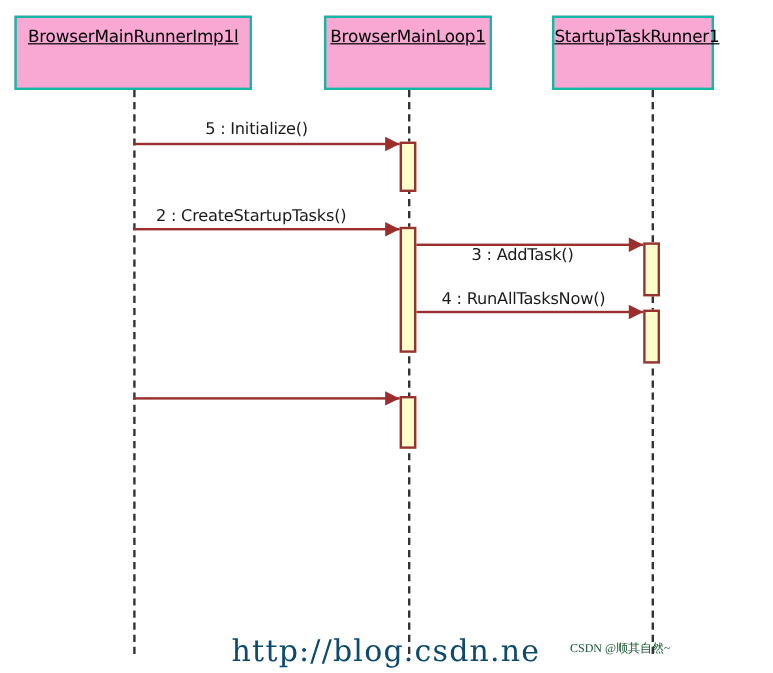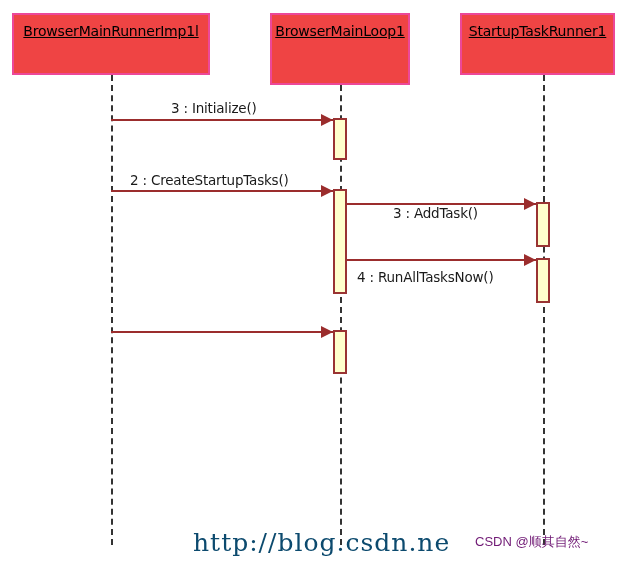--- a/index.html
+++ b/index.html
@@ -15,22 +15,22 @@
     width: 644px;
     height: 561px;
     background: #ffffff;
     overflow: hidden;
   }
 
   
   .participant-box {
     position: absolute;
     box-sizing: border-box;
-    background: #ef4444;
-    border: 2px solid #ec4899;
+    background: #f9a8d4;
+    border: 2px solid #14b8a6;
   }
   .participant-label {
     position: absolute;
     left: 0;
     right: 0;
     top: 8px;
     text-align: center;
     font-size: 14px;
     color: #000000;
     text-decoration: underline;
@@ -81,67 +81,67 @@
     position: absolute;
     font-family: "DejaVu Serif", serif;
     font-size: 25px;
     color: #0c4a6e;
     white-space: nowrap;
     letter-spacing: 1px;
     pointer-events: none;
   }
   .watermark-csdn {
     position: absolute;
-    font-family: Liberation Sans, sans-serif;
-    font-size: 13px;
-    color: #701a75;
+    font-family: Liberation Serif, serif;
+    font-size: 10px;
+    color: #14532d;
     white-space: nowrap;
     pointer-events: none;
   }
 </style>
 </head>
 <body>
 
 <div id="diagram-canvas">
 
   <div class="lifeline" id="ll-0" style="left: 111px; top: 75px; height: 470px;"></div>
   <div class="lifeline" id="ll-1" style="left: 340px; top: 75px; height: 470px;"></div>
   <div class="lifeline" id="ll-2" style="left: 543px; top: 75px; height: 470px;"></div>
 
   <div class="participant-box" id="pb-0" style="left: 12px; top: 13px; width: 198px; height: 62px;">
     <span class="participant-label">BrowserMainRunnerImp1l</span>
   </div>
-  <div class="participant-box" id="pb-1" style="left: 270px; top: 13px; width: 140px; height: 72px;">
+  <div class="participant-box" id="pb-1" style="left: 270px; top: 13px; width: 140px; height: 62px;">
     <span class="participant-label">BrowserMainLoop1</span>
   </div>
-  <div class="participant-box" id="pb-2" style="left: 460px; top: 13px; width: 155px; height: 62px;">
+  <div class="participant-box" id="pb-2" style="left: 460px; top: 13px; width: 135px; height: 62px;">
     <span class="participant-label">StartupTaskRunner1</span>
   </div>
 
   <div class="activation" id="ac-0" style="left: 333px; top: 118px; height: 42px;"></div>
   <div class="activation" id="ac-1" style="left: 333px; top: 189px; height: 105px;"></div>
   <div class="activation" id="ac-2" style="left: 333px; top: 330px; height: 44px;"></div>
   <div class="activation" id="ac-3" style="left: 536px; top: 202px; height: 45px;"></div>
   <div class="activation" id="ac-4" style="left: 536px; top: 258px; height: 45px;"></div>
 
   <div class="message-line" id="ml-0" style="left: 111px; top: 119px; width: 222px;"></div>
   <div class="message-arrowhead" id="ma-0" style="left: 321px; top: 114px;"></div>
-  <div class="message-label" id="mt-0" style="left: 171px; top: 100px;">3 : Initialize()</div>
+  <div class="message-label" id="mt-0" style="left: 171px; top: 100px;">5 : Initialize()</div>
 
   <div class="message-line" id="ml-1" style="left: 111px; top: 190px; width: 222px;"></div>
   <div class="message-arrowhead" id="ma-1" style="left: 321px; top: 185px;"></div>
   <div class="message-label" id="mt-1" style="left: 130px; top: 172px;">2 : CreateStartupTasks()</div>
 
   <div class="message-line" id="ml-2" style="left: 347px; top: 203px; width: 189px;"></div>
   <div class="message-arrowhead" id="ma-2" style="left: 524px; top: 198px;"></div>
   <div class="message-label" id="mt-2" style="left: 393px; top: 185px; margin-top: 20px;">3 : AddTask()</div>
 
   <div class="message-line" id="ml-3" style="left: 347px; top: 259px; width: 189px;"></div>
   <div class="message-arrowhead" id="ma-3" style="left: 524px; top: 254px;"></div>
-  <div class="message-label" id="mt-3" style="left: 357px; top: 241px; margin-top: 28px;">4 : RunAllTasksNow()</div>
+  <div class="message-label" id="mt-3" style="left: 368px; top: 241px;">4 : RunAllTasksNow()</div>
 
   <div class="message-line" id="ml-4" style="left: 111px; top: 331px; width: 222px;"></div>
   <div class="message-arrowhead" id="ma-4" style="left: 321px; top: 326px;"></div>
 
   <div class="watermark-url" id="wm-url" style="left: 193px; top: 528px;">http://blog.csdn.ne</div>
   <div class="watermark-csdn" id="wm-csdn" style="left: 475px; top: 533px;">CSDN @顺其自然~</div>
 
 </div>
 
 </body></html>

